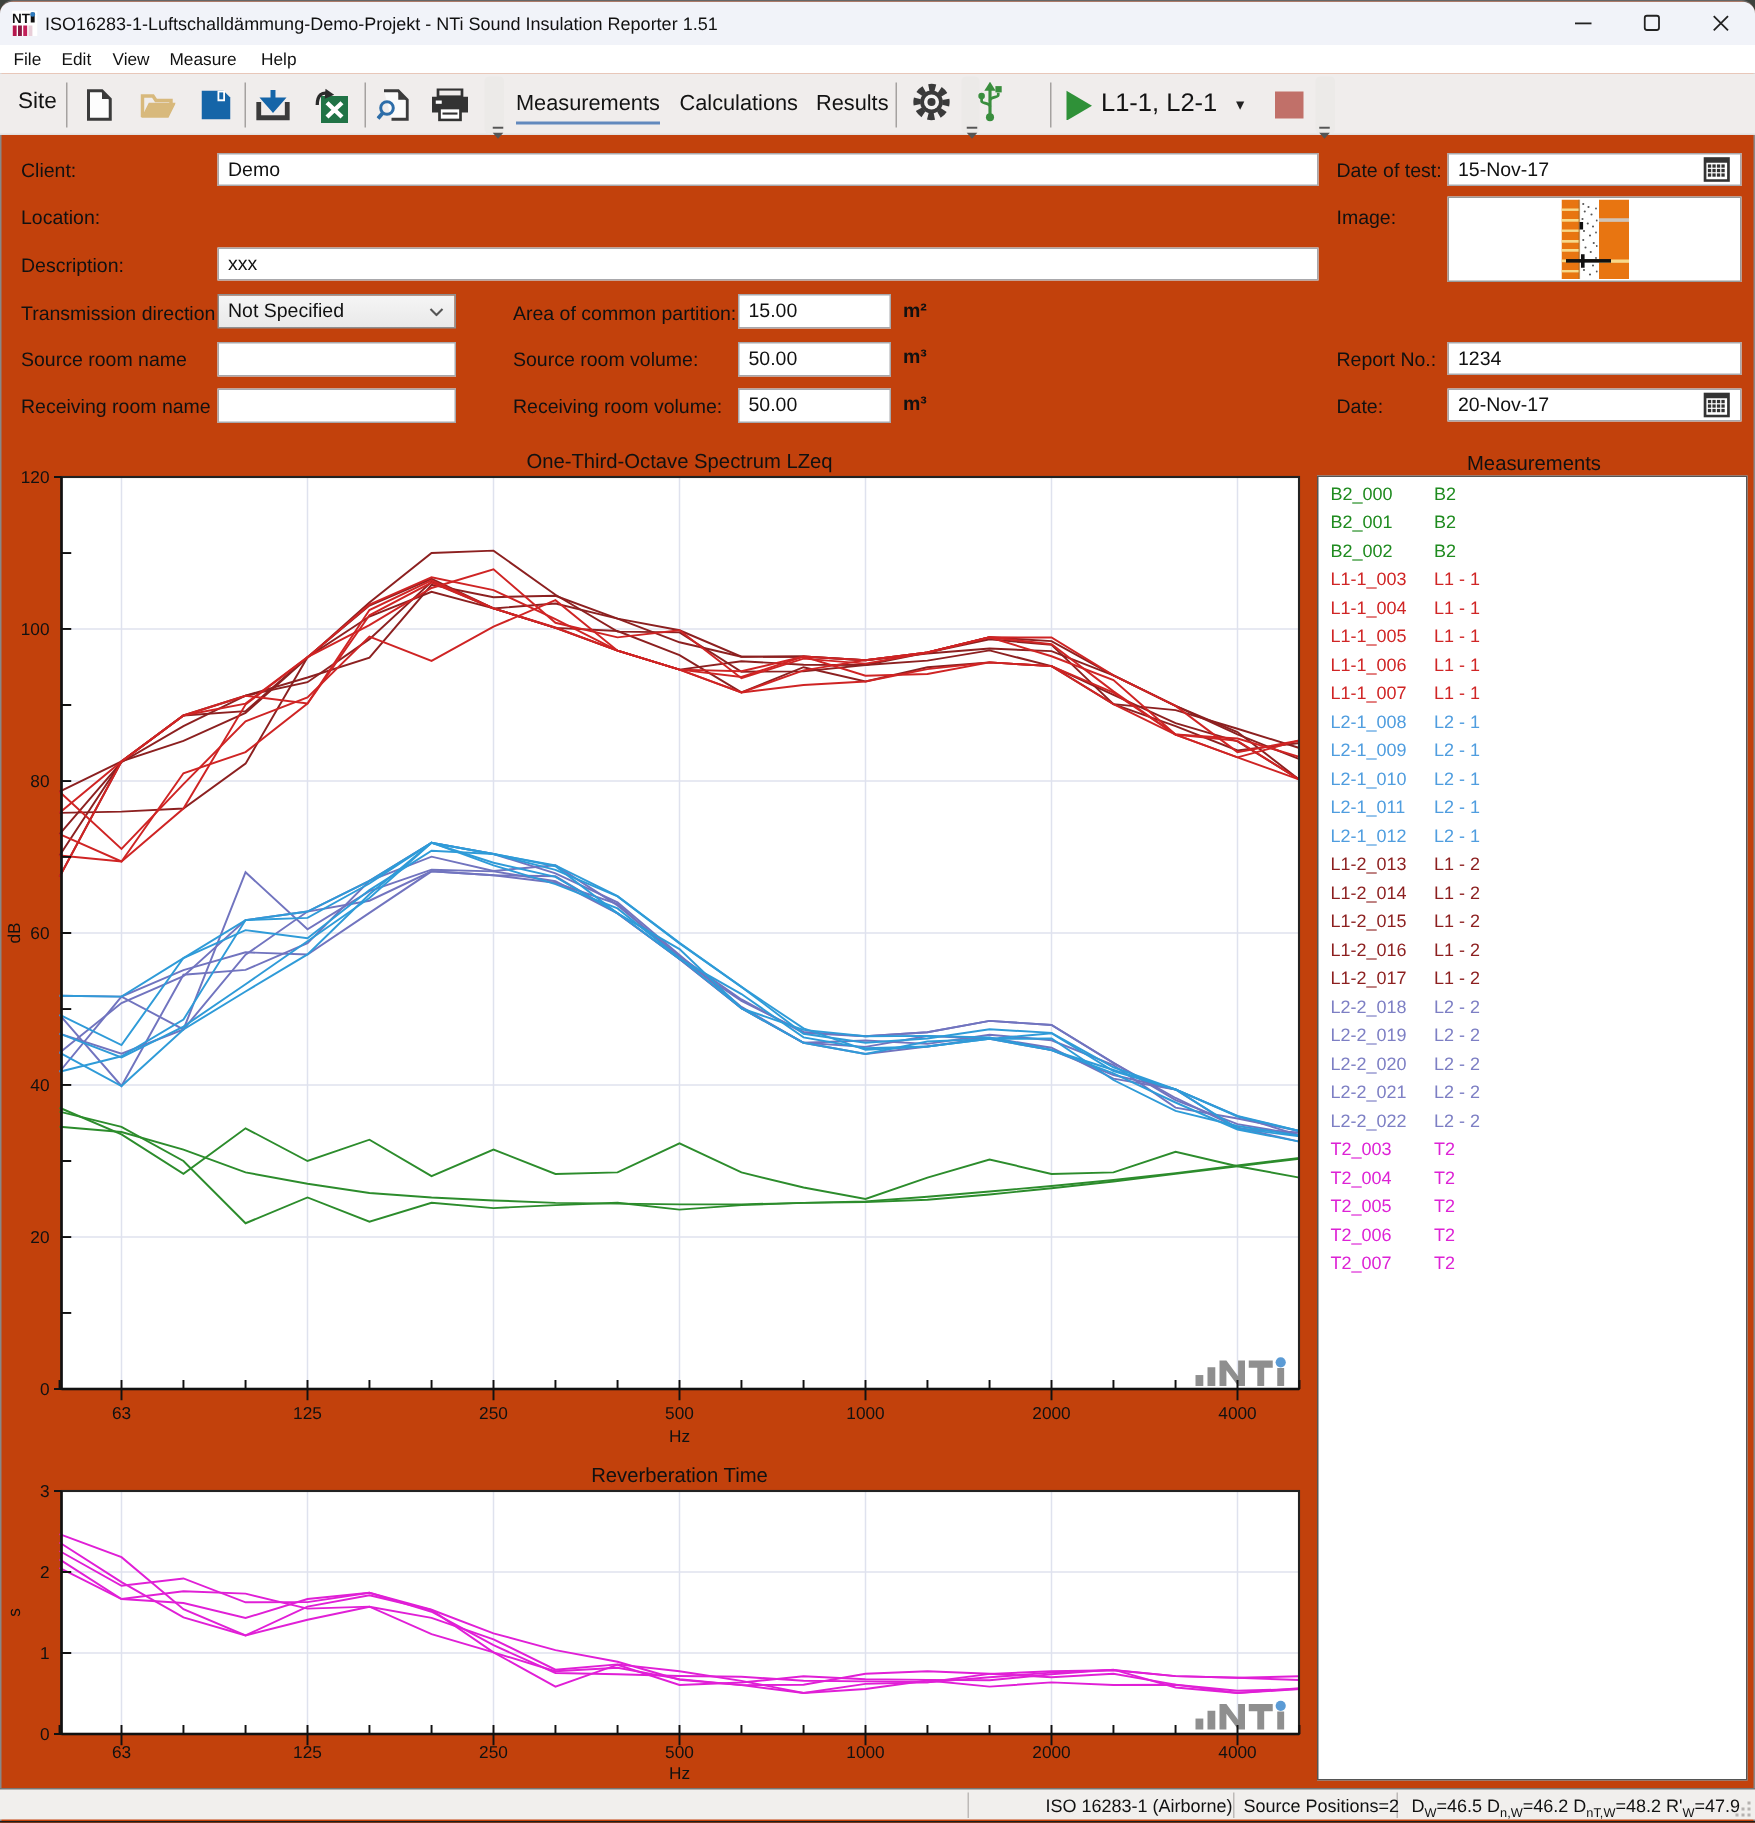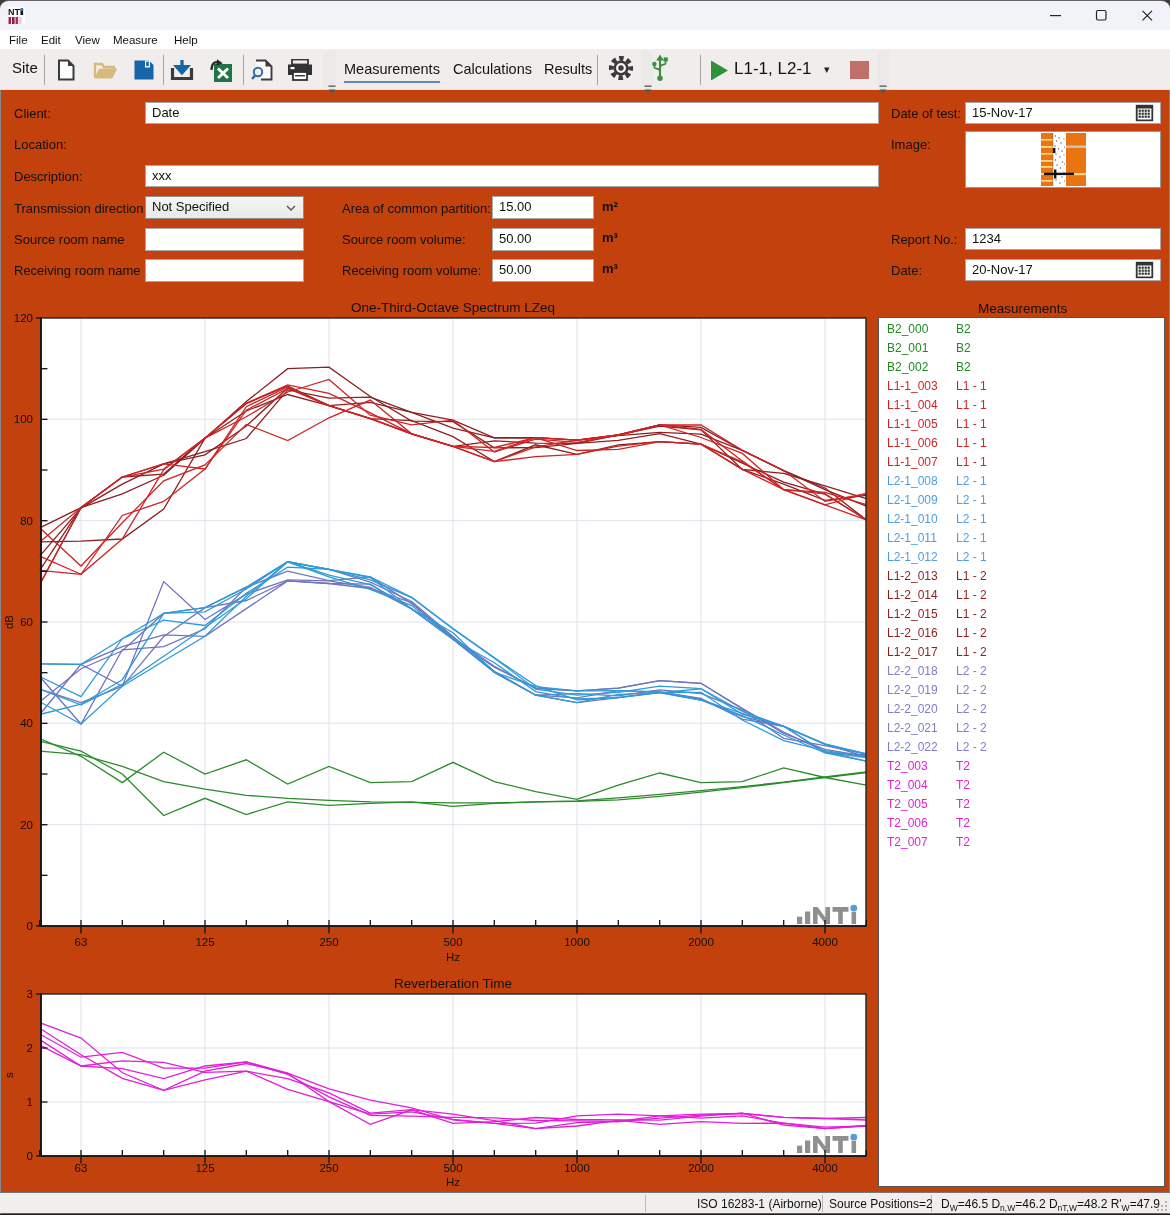--- a/index.html
+++ b/index.html
@@ -43,20 +43,21 @@
   <svg class="abs" style="left:8px;top:6px" width="17" height="17" viewBox="0 0 17 17">
     <rect x="0" y="0" width="17" height="17" fill="#fff"></rect>
     <text x="0" y="8" font-family="Liberation Sans" font-size="9" font-weight="bold" fill="#111">NT</text>
     <rect x="12.5" y="1.5" width="2.6" height="6.5" fill="#111"></rect>
     <circle cx="13.8" cy="2.6" r="1.6" fill="#2e7bbf"></circle>
     <rect x="0.5" y="10" width="2.6" height="7" fill="#b5174e"></rect>
     <rect x="4" y="10" width="2.6" height="7" fill="#8c1a44"></rect>
     <rect x="7.5" y="10" width="2.6" height="7" fill="#c2205a"></rect>
     <rect x="11" y="10" width="2.6" height="7" fill="#e8cdd8"></rect>
   </svg>
+  <div class="title-text">ISO16283-1-Luftschalldämmung-Demo-Projekt - NTi Sound Insulation Reporter 1.51</div>
   <svg class="winbtn" style="right:92px" viewBox="0 0 46 29">
         <rect x="18" y="14" width="11" height="1.2" fill="#222"></rect>
       </svg>
   <svg class="winbtn" style="right:46px" viewBox="0 0 46 29">
         <rect x="18.5" y="9.5" width="9.5" height="9.5" fill="none" stroke="#222" stroke-width="1.2" rx="1.5"></rect>
       </svg>
   <svg class="winbtn" style="right:0" viewBox="0 0 46 29">
         <path d="M18.5 9.8 L28 19.3 M28 9.8 L18.5 19.3" stroke="#222" stroke-width="1.2"></path>
       </svg>
 </div>
@@ -159,21 +160,21 @@
   <div style="position:absolute;left:824px;top:14px;font-size:11px;color:#222">▾</div>
   <div style="position:absolute;left:850px;top:12px;width:19px;height:18px;background:#c17069"></div>
   <div style="position:absolute;left:877px;top:2px;width:13px;height:38px;background:#eceae8;border-radius:3px"></div>
       <div style="position:absolute;left:879px;top:31px"><svg width="8" height="9" viewBox="0 0 8 9">
           <rect x="0.5" y="0.5" width="7" height="1.3" fill="#555"></rect>
           <path d="M0.5 4.5 h7 L4 8.5 Z" fill="#555"></path>
         </svg></div>
 </div>
 
 <div class="lbl" style="left:14px;top:105px">Client:</div>
-<div class="inp" style="left:145px;top:101px;width:734px;height:22px">Date</div>
+<div class="inp" style="left:145px;top:101px;width:734px;height:22px">Demo</div>
 <div class="lbl" style="left:14px;top:136px">Location:</div>
 <div class="lbl" style="left:14px;top:168px">Description:</div>
 <div class="inp" style="left:145px;top:164px;width:734px;height:22px">xxx</div>
 
 <div class="lbl" style="left:14px;top:200px">Transmission direction</div>
 <div class="inp" style="left:145px;top:195px;width:159px;height:23px;background:linear-gradient(#f5f5f5,#e9e9e9);border-color:#8f8f8f">Not Specified
   <svg style="position:absolute;right:7px;top:8px" width="10" height="6" viewBox="0 0 10 6">
         <path d="M1 1 L5 5 L9 1" fill="none" stroke="#555" stroke-width="1.4"></path>
       </svg>
 </div>

